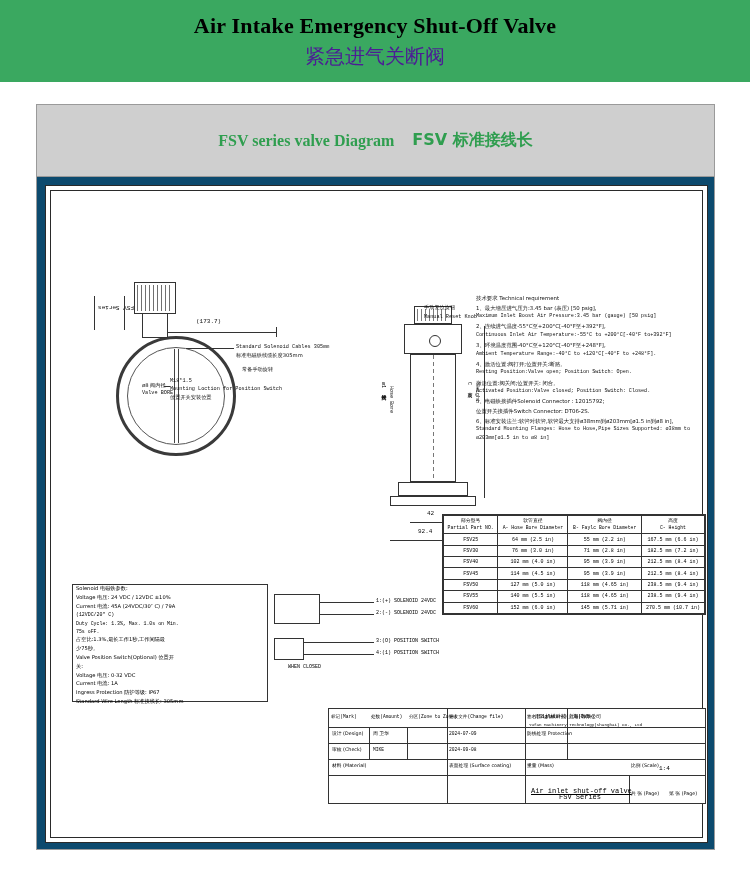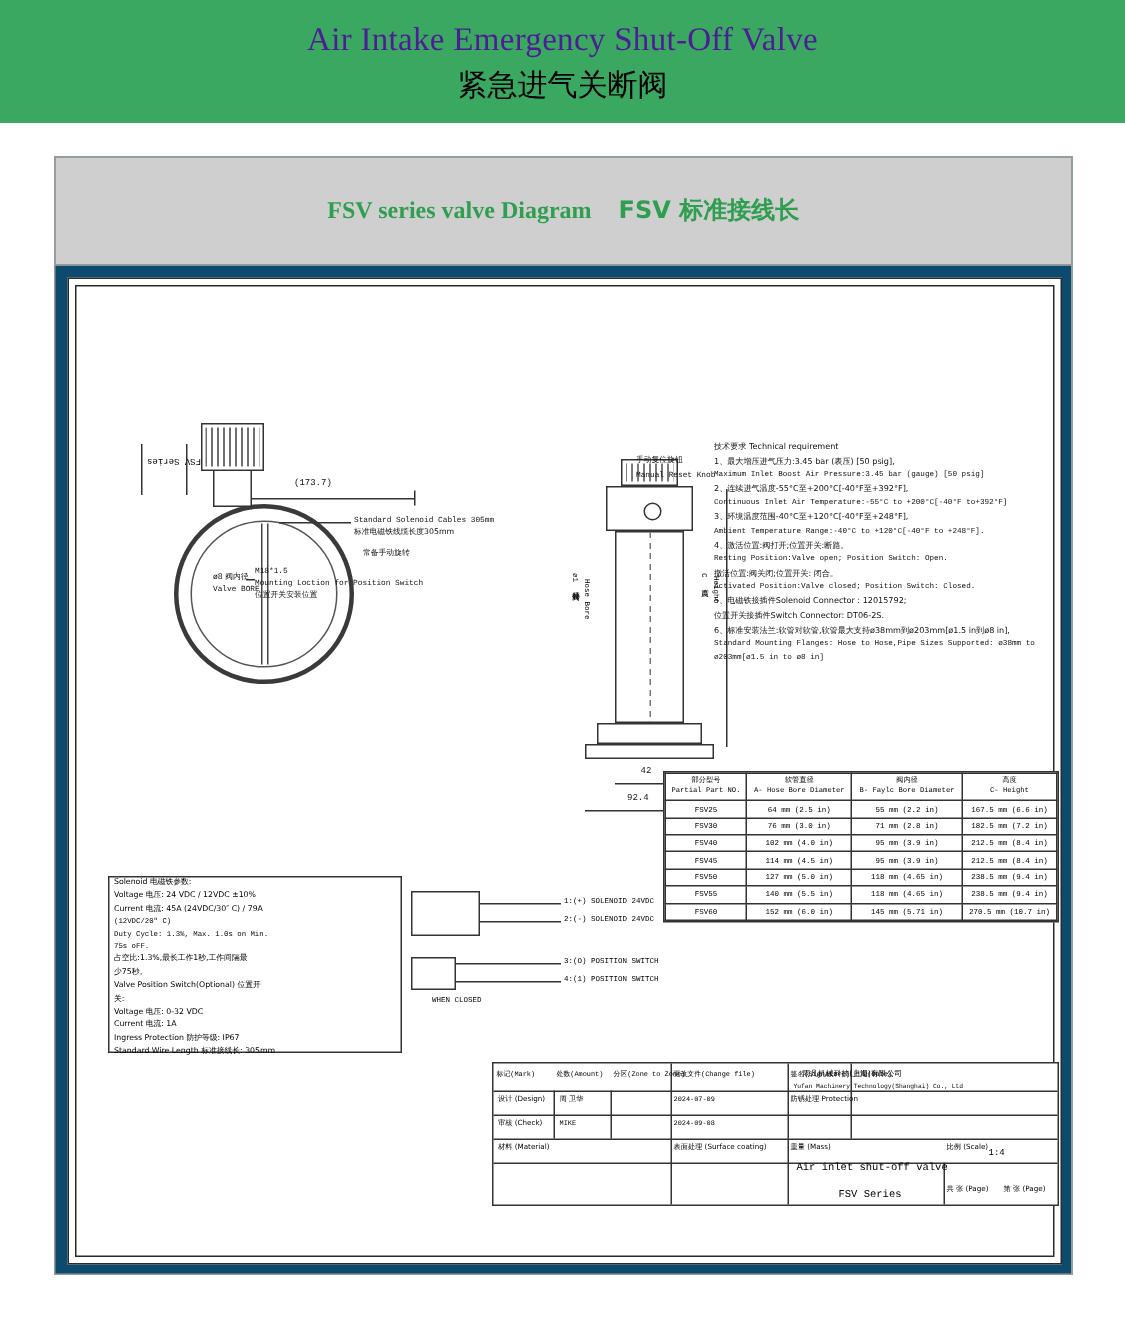--- a/index.html
+++ b/index.html
@@ -13,25 +13,25 @@
   }
   .page { position:relative; width:750px; height:890px; }
 
   
   .header {
     position:absolute; left:0; top:0; width:750px; height:82px;
     background:#3aa860;
     display:flex; flex-direction:column; align-items:center; justify-content:center;
   }
   .header .line1 {
-    font-size:22px; font-weight:normal; color:#4c1d95; letter-spacing:.2px;
+    font-size:22px; font-weight:bold; color:#000000; letter-spacing:.2px;
     font-family:"Liberation Serif", serif;
   }
   .header .line2 {
-    font-size:20px; color:#000000; margin-top:4px;
+    font-size:20px; color:#4c1d95; margin-top:4px;
     font-family:"DejaVu Sans", sans-serif;
   }
 
   
   .sheet {
     position:absolute; left:36px; top:104px; width:679px; height:746px;
     background:#0c4a6e; border:1px solid #9a9a9a;
   }
   .title-band {
     position:absolute; left:0; top:0; width:100%; height:72px;
@@ -344,21 +344,21 @@
 
         <div class="c cncell" style="left:120px; top:54px;">表面处理 (Surface coating)</div>
         <div class="c cncell" style="left:3px; top:54px;">材料 (Material)</div>
         <div class="c cncell" style="left:198px; top:54px;">重量 (Mass)</div>
 
         <div class="c cncell" style="left:198px; top:22px;">防锈处理 Protection</div>
 
         <div class="c comp" style="left:206px; top:4px;">雨凡机械科技(上海)有限公司</div>
         <div class="c" style="left:200px; top:14px; font-size:4.2px;">Yufan Machinery Technology(Shanghai) Co., Ltd</div>
 
-        <div class="c mid" style="left:202px; top:66px;">Air inlet shut-off valve</div>
+        <div class="c mid" style="left:202px; top:78px;text-decoration:underline;">Air inlet shut-off valve</div>
         <div class="c mid" style="left:230px; top:84px;">FSV Series</div>
 
         <div class="c cncell" style="left:302px; top:54px;">比例 (Scale)</div>
         <div class="c" style="left:330px; top:56px; font-size:6px;">1:4</div>
         <div class="c cncell" style="left:302px; top:82px;">共 张 (Page)</div>
         <div class="c cncell" style="left:340px; top:82px;">第 张 (Page)</div>
       </div>
 
     </div>
   </div>

